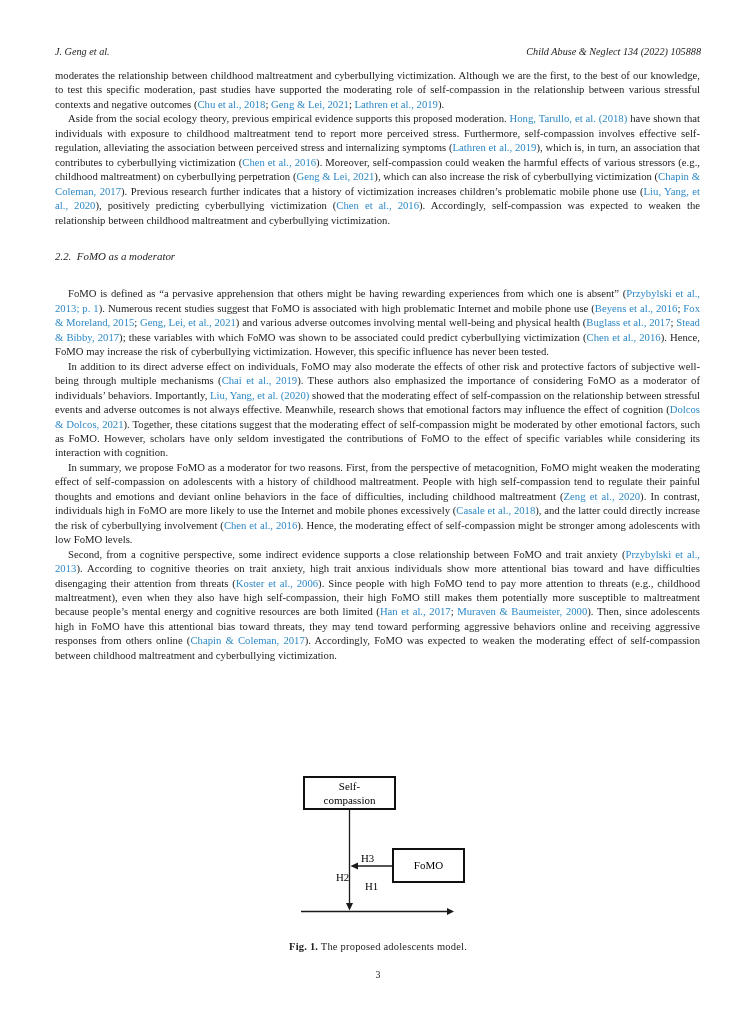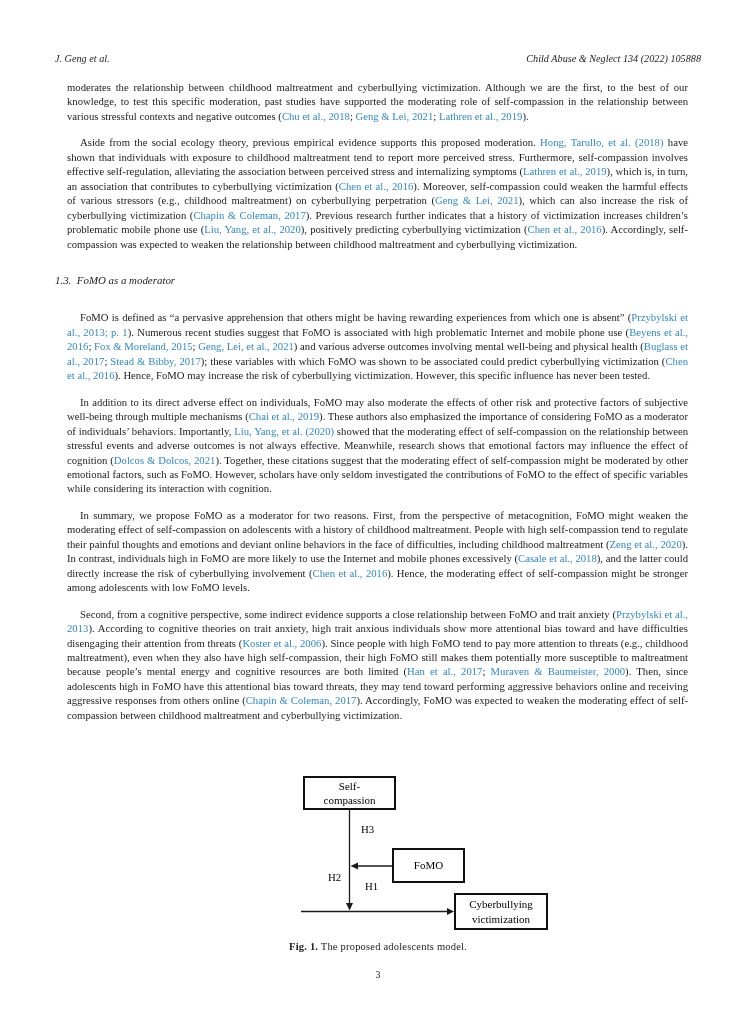--- a/index.html
+++ b/index.html
@@ -3,28 +3,28 @@
 <meta charset="utf-8">
 <style>
   html,body{margin:0;padding:0;background:#ffffff;}
   .page{
     position:relative;width:756px;height:1032px;background:#ffffff;
     font-family:"Liberation Serif","DejaVu Serif",serif;color:#1c1c1c;overflow:hidden;
   }
   .header{
     position:absolute;top:46px;left:55px;right:55px;
     display:flex;justify-content:space-between;
-    font-size:10.2px;font-style:italic;color:#1c1c1c;margin-top:7px;
+    font-size:10.2px;font-style:italic;color:#1c1c1c;
   }
   .body-text{
     position:absolute;top:68px;left:55px;width:645px;
     font-size:10.7px;line-height:14.45px;text-align:justify;
     color:#1c1c1c;
   }
-  .body-text p{margin:12px;}
+  .body-text p{margin:0;}
   .body-text p.indent{text-indent:13px;}
   .section-heading{
     font-style:italic;margin:22px 0 23px 0;white-space:pre-wrap;font-size:10.9px;
   }
   .cite{cursor:pointer;}
   .fbox{
     position:absolute;box-sizing:border-box;border:2px solid #101010;background:#ffffff;
     display:flex;align-items:center;justify-content:center;text-align:center;
     font-size:11px;line-height:1.3;color:#000000;padding:1px 8px;
   }
@@ -43,21 +43,21 @@
 <div class="page">
 
   <div class="header">
     <span>J. Geng et al.</span>
     <span>Child Abuse &amp; Neglect 134 (2022) 105888</span>
   </div>
 
   <div class="body-text" id="article-body">
       <p>moderates the relationship between childhood maltreatment and cyberbullying victimization. Although we are the first, to the best of our knowledge, to test this specific moderation, past studies have supported the moderating role of self-compassion in the relationship between various stressful contexts and negative outcomes (<span class="cite" style="color: rgb(47, 137, 197);">Chu et al., 2018</span>; <span class="cite" style="color: rgb(47, 137, 197);">Geng &amp; Lei, 2021</span>; <span class="cite" style="color: rgb(47, 137, 197);">Lathren et al., 2019</span>).</p>
       <p class="indent">Aside from the social ecology theory, previous empirical evidence supports this proposed moderation. <span class="cite" style="color: rgb(47, 137, 197);">Hong, Tarullo, et al. (2018)</span> have shown that individuals with exposure to childhood maltreatment tend to report more perceived stress. Furthermore, self-compassion involves effective self-regulation, alleviating the association between perceived stress and internalizing symptoms (<span class="cite" style="color: rgb(47, 137, 197);">Lathren et al., 2019</span>), which is, in turn, an association that contributes to cyberbullying victimization (<span class="cite" style="color: rgb(47, 137, 197);">Chen et al., 2016</span>). Moreover, self-compassion could weaken the harmful effects of various stressors (e.g., childhood maltreatment) on cyberbullying perpetration (<span class="cite" style="color: rgb(47, 137, 197);">Geng &amp; Lei, 2021</span>), which can also increase the risk of cyberbullying victimization (<span class="cite" style="color: rgb(47, 137, 197);">Chapin &amp; Coleman, 2017</span>). Previous research further indicates that a history of victimization increases children’s problematic mobile phone use (<span class="cite" style="color: rgb(47, 137, 197);">Liu, Yang, et al., 2020</span>), positively predicting cyberbullying victimization (<span class="cite" style="color: rgb(47, 137, 197);">Chen et al., 2016</span>). Accordingly, self-compassion was expected to weaken the relationship between childhood maltreatment and cyberbullying victimization.</p>
-      <div class="section-heading">1.3.  FoMO as a moderator</div>
+      <div class="section-heading">2.2.  FoMO as a moderator</div>
       <p class="indent">FoMO is defined as “a pervasive apprehension that others might be having rewarding experiences from which one is absent” (<span class="cite" style="color: rgb(47, 137, 197);">Przybylski et al., 2013; p. 1</span>). Numerous recent studies suggest that FoMO is associated with high problematic Internet and mobile phone use (<span class="cite" style="color: rgb(47, 137, 197);">Beyens et al., 2016</span>; <span class="cite" style="color: rgb(47, 137, 197);">Fox &amp; Moreland, 2015</span>; <span class="cite" style="color: rgb(47, 137, 197);">Geng, Lei, et al., 2021</span>) and various adverse outcomes involving mental well-being and physical health (<span class="cite" style="color: rgb(47, 137, 197);">Buglass et al., 2017</span>; <span class="cite" style="color: rgb(47, 137, 197);">Stead &amp; Bibby, 2017</span>); these variables with which FoMO was shown to be associated could predict cyberbullying victimization (<span class="cite" style="color: rgb(47, 137, 197);">Chen et al., 2016</span>). Hence, FoMO may increase the risk of cyberbullying victimization. However, this specific influence has never been tested.</p>
       <p class="indent">In addition to its direct adverse effect on individuals, FoMO may also moderate the effects of other risk and protective factors of subjective well-being through multiple mechanisms (<span class="cite" style="color: rgb(47, 137, 197);">Chai et al., 2019</span>). These authors also emphasized the importance of considering FoMO as a moderator of individuals’ behaviors. Importantly, <span class="cite" style="color: rgb(47, 137, 197);">Liu, Yang, et al. (2020)</span> showed that the moderating effect of self-compassion on the relationship between stressful events and adverse outcomes is not always effective. Meanwhile, research shows that emotional factors may influence the effect of cognition (<span class="cite" style="color: rgb(47, 137, 197);">Dolcos &amp; Dolcos, 2021</span>). Together, these citations suggest that the moderating effect of self-compassion might be moderated by other emotional factors, such as FoMO. However, scholars have only seldom investigated the contributions of FoMO to the effect of specific variables while considering its interaction with cognition.</p>
       <p class="indent">In summary, we propose FoMO as a moderator for two reasons. First, from the perspective of metacognition, FoMO might weaken the moderating effect of self-compassion on adolescents with a history of childhood maltreatment. People with high self-compassion tend to regulate their painful thoughts and emotions and deviant online behaviors in the face of difficulties, including childhood maltreatment (<span class="cite" style="color: rgb(47, 137, 197);">Zeng et al., 2020</span>). In contrast, individuals high in FoMO are more likely to use the Internet and mobile phones excessively (<span class="cite" style="color: rgb(47, 137, 197);">Casale et al., 2018</span>), and the latter could directly increase the risk of cyberbullying involvement (<span class="cite" style="color: rgb(47, 137, 197);">Chen et al., 2016</span>). Hence, the moderating effect of self-compassion might be stronger among adolescents with low FoMO levels.</p>
       <p class="indent">Second, from a cognitive perspective, some indirect evidence supports a close relationship between FoMO and trait anxiety (<span class="cite" style="color: rgb(47, 137, 197);">Przybylski et al., 2013</span>). According to cognitive theories on trait anxiety, high trait anxious individuals show more attentional bias toward and have difficulties disengaging their attention from threats (<span class="cite" style="color: rgb(47, 137, 197);">Koster et al., 2006</span>). Since people with high FoMO tend to pay more attention to threats (e.g., childhood maltreatment), even when they also have high self-compassion, their high FoMO still makes them potentially more susceptible to maltreatment because people’s mental energy and cognitive resources are both limited (<span class="cite" style="color: rgb(47, 137, 197);">Han et al., 2017</span>; <span class="cite" style="color: rgb(47, 137, 197);">Muraven &amp; Baumeister, 2000</span>). Then, since adolescents high in FoMO have this attentional bias toward threats, they may tend toward performing aggressive behaviors online and receiving aggressive responses from others online (<span class="cite" style="color: rgb(47, 137, 197);">Chapin &amp; Coleman, 2017</span>). Accordingly, FoMO was expected to weaken the moderating effect of self-compassion between childhood maltreatment and cyberbullying victimization.</p>
     </div>
 
   <svg class="connectors" viewBox="0 0 756 180" xmlns="http://www.w3.org/2000/svg">
     <line x1="349.5" y1="40" x2="349.5" y2="134" stroke="#1a1a1a" stroke-width="1.3"></line>
     <polygon points="346,133 353,133 349.5,140.5" fill="#1a1a1a"></polygon>
     <line x1="392" y1="96" x2="356.5" y2="96" stroke="#1a1a1a" stroke-width="1.3"></line>
@@ -65,26 +65,23 @@
     <line x1="301" y1="141.5" x2="448" y2="141.5" stroke="#1a1a1a" stroke-width="1.3"></line>
     <polygon points="454,141.5 447,138.1 447,144.9" fill="#1a1a1a"></polygon>
   </svg>
 
   <div class="fbox" style="left:303px;top:776px;width:93px;height:34px">
     <span>Self-compassion</span>
   </div>
   <div class="fbox" style="left:392px;top:848px;width:73px;height:35px">
     <span>FoMO</span>
   </div>
-  <div class="fbox" style="left:454px;top:893px;width:94px;height:37px">
-    <span>Cyberbullying victimization</span>
-  </div>
 
-  <div class="flabel" style="left:361px;top:823px">H3</div>
-  <div class="flabel" style="left:328px;top:871px">H2</div>
+  <div class="flabel" style="left:361px;top:852px">H3</div>
+  <div class="flabel" style="left:336px;top:871px">H2</div>
   <div class="flabel" style="left:365px;top:880px">H1</div>
 
   <div class="caption">
     <b>Fig. 1.</b><span> The proposed adolescents model.</span>
   </div>
 
   <div class="pagenum">3</div>
 
 </div>
 

